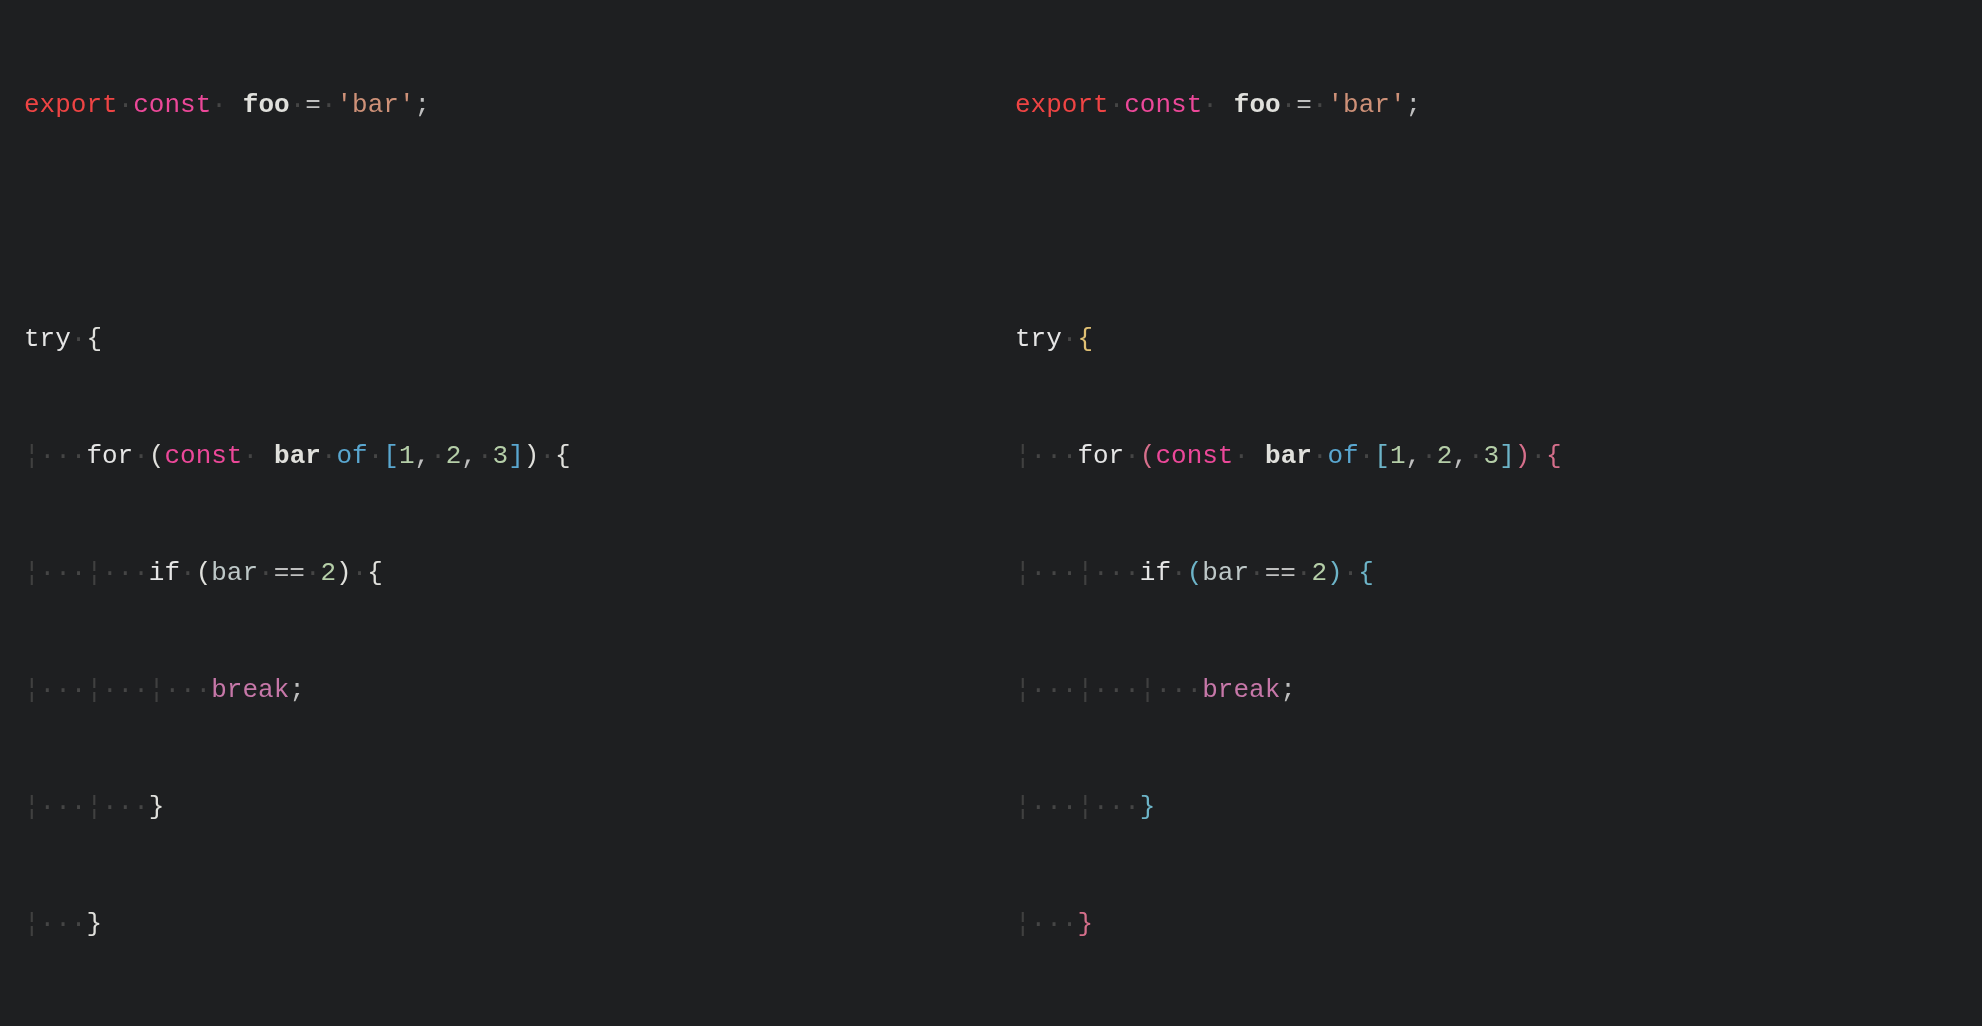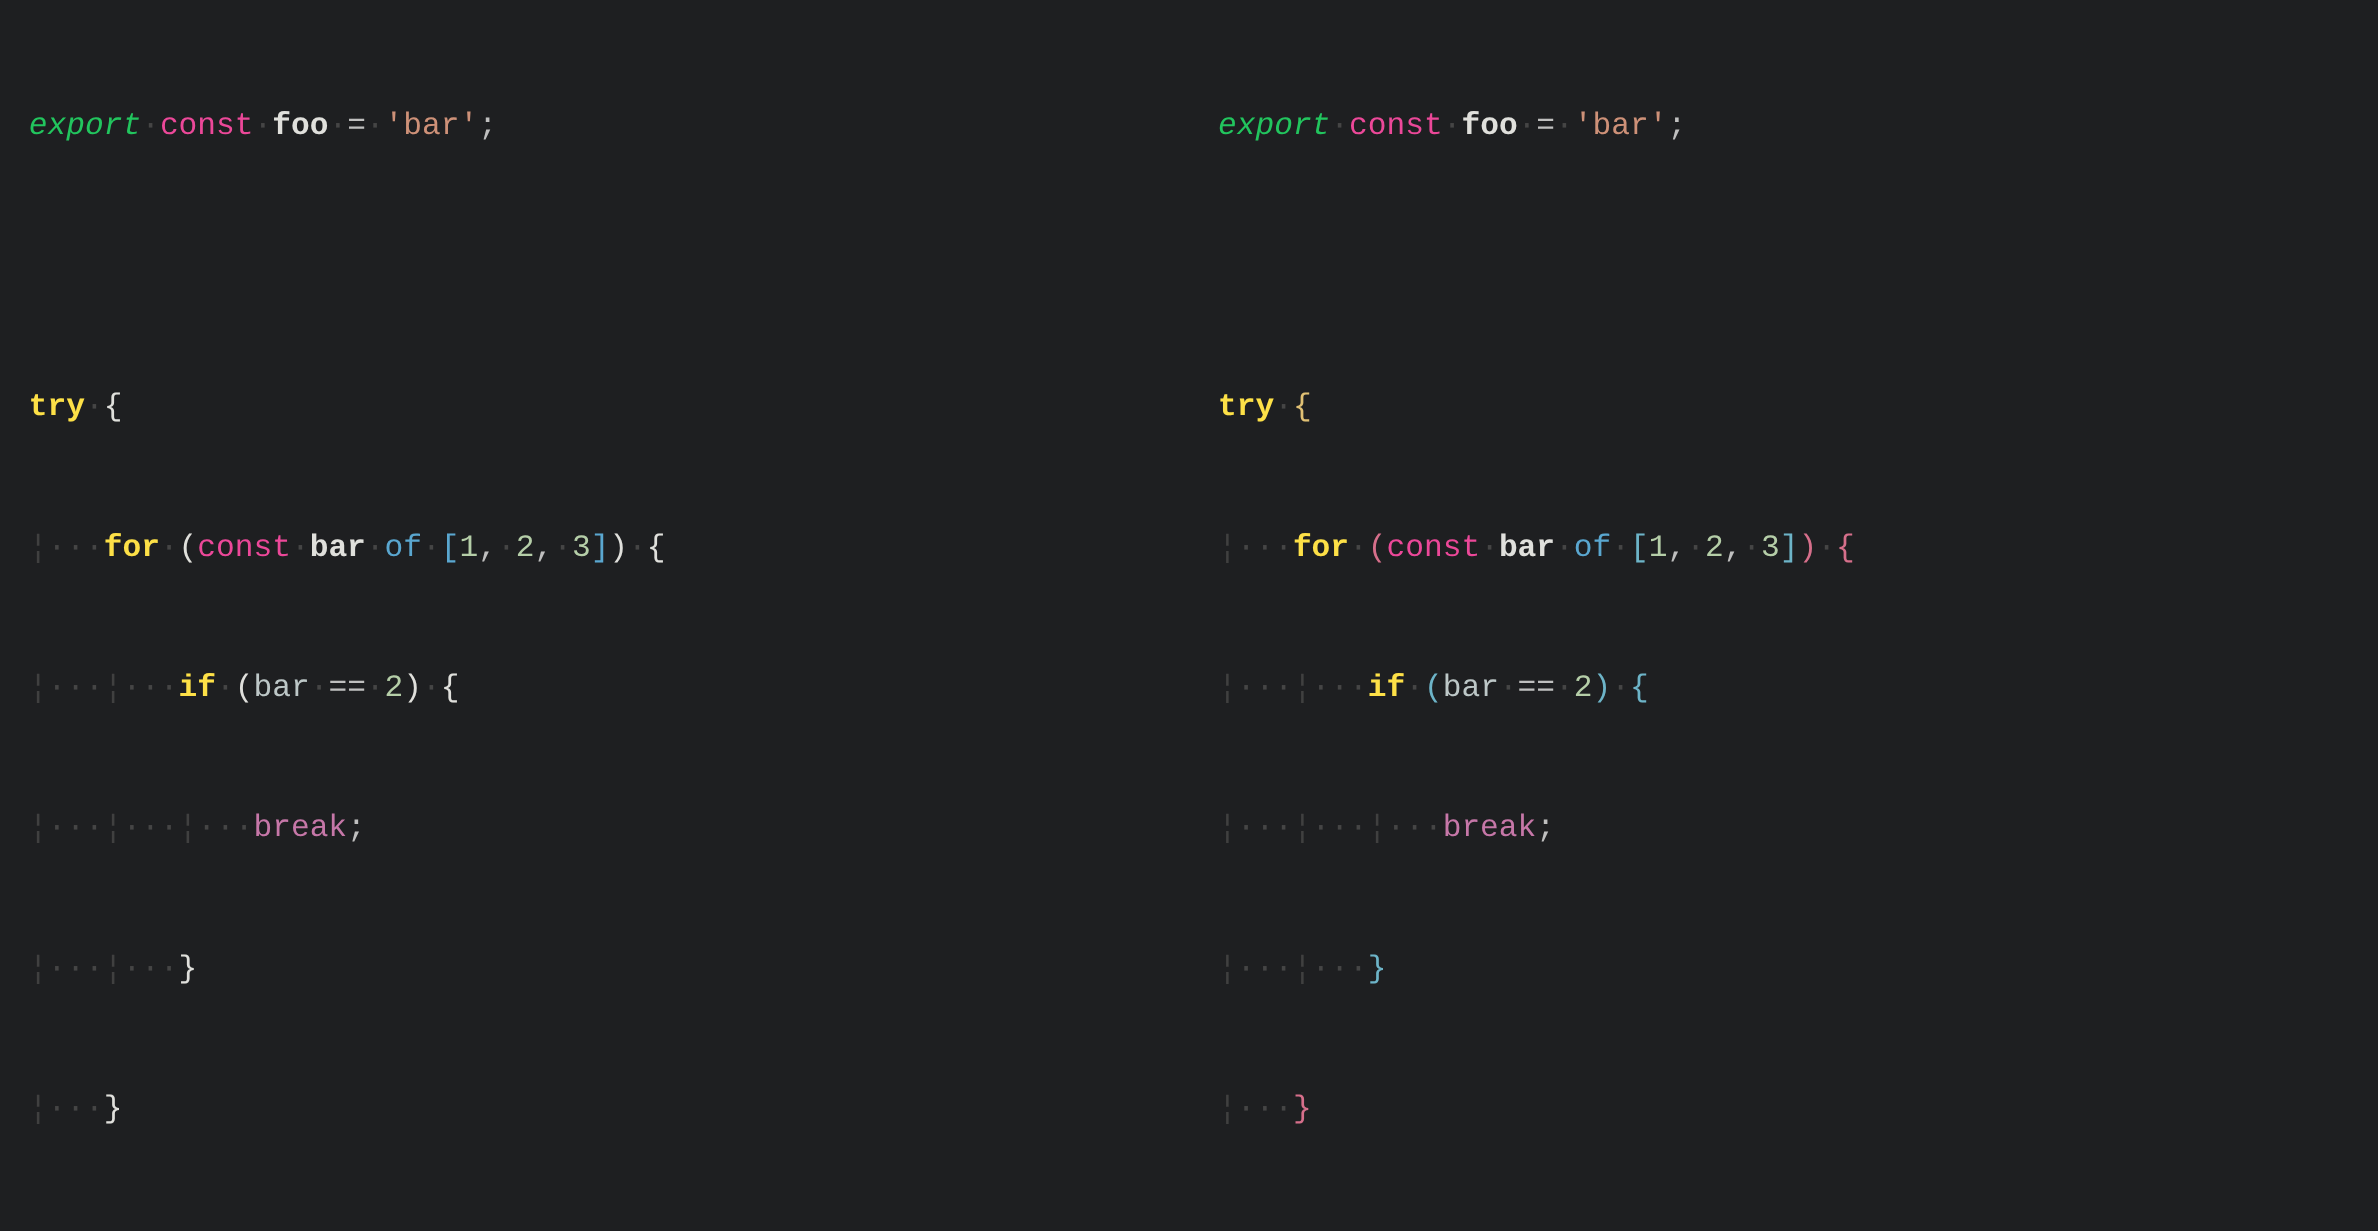--- a/index.html
+++ b/index.html
@@ -30,26 +30,26 @@
   .ws {
     color: #454545;
   }
   
   .ig {
     color: #404040;
     display: inline-block;
     width: 0.6em;
     text-align: left;
   }
-  .kw-export  { color: #22c55e; font-style: italic; }   
+  .kw-export  { color: #ef4444; }   
   .kw-const   { color: #ec4899; }   
   .kw-of      { color: #5aa7d0; font-family: Liberation Mono, monospace; }   
-  .kw-try     { color: #fde047; font-weight: bold; }   
+  .kw-try     { color: #e5e5e5; }   
   .kw-pink    { color: #c677a8; margin-top: 48px; }   
-  .ident      { color: #e0e0dc; font-weight: bold; }
+  .ident      { color: #e0e0dc; font-weight: bold; margin-left: 16px; }
   .ident-ref  { color: #bdc7c7; }
   .op         { color: #bfbfbf; }
   .str        { color: #ce9178; }
   .num        { color: #b5cea8; }
   .paren      { color: #e0e0dc; }
   .brace      { color: #e0e0dc; }
   .brace-b    { color: #6db4c8; }
   .brace-p    { color: #d66f8b; }
   .brace-y    { color: #e0c074; }
   .semi       { color: #bfbfbf; }

